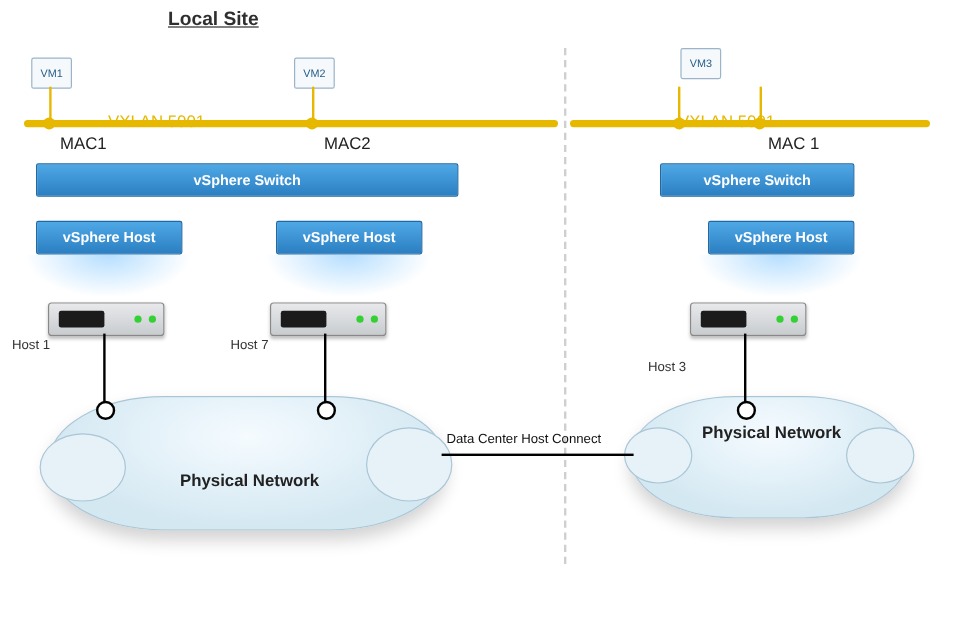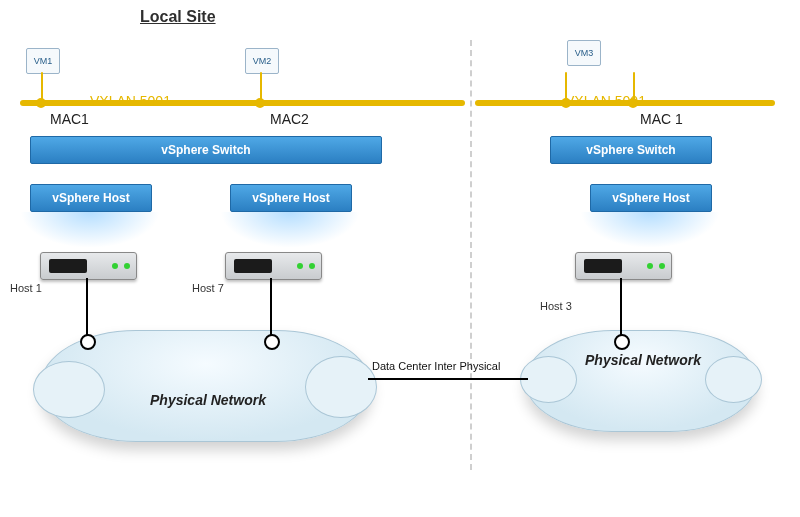--- a/index.html
+++ b/index.html
@@ -221,21 +221,20 @@
   .cloud-left .p2 { right: -6px; top: 25px; width: 70px; height: 60px; }
   .cloud-right .p1 { left: -6px;  top: 25px; width: 55px; height: 45px; }
   .cloud-right .p2 { right: -6px; top: 25px; width: 55px; height: 45px; }
 
   .cloud-label {
     position: absolute;
     font-size: 14px;
     font-weight: 700;
     color: #222;
     white-space: nowrap;
-    font-style: italic;
   }
   .cl-left  { left: 150px; top: 392px; }
   .cl-right { left: 585px; top: 352px; }
 
   
   .dci-line {
     position: absolute;
     top: 378px;
     left: 368px;
     width: 160px;
@@ -313,15 +312,15 @@
   <div class="drop-line dl2"></div>
   <div class="drop-line dl3"></div>
   <div class="bubble bub1"></div>
   <div class="bubble bub2"></div>
   <div class="bubble bub3"></div>
 
   <div class="cloud-label cl-left">Physical  Network</div>
   <div class="cloud-label cl-right">Physical  Network</div>
 
   <div class="dci-line"></div>
-  <div class="dci-label">Data Center Inter Physical</div>
+  <div class="dci-label">Data Center Host Connect</div>
 
 </div>
 
 </body></html>

